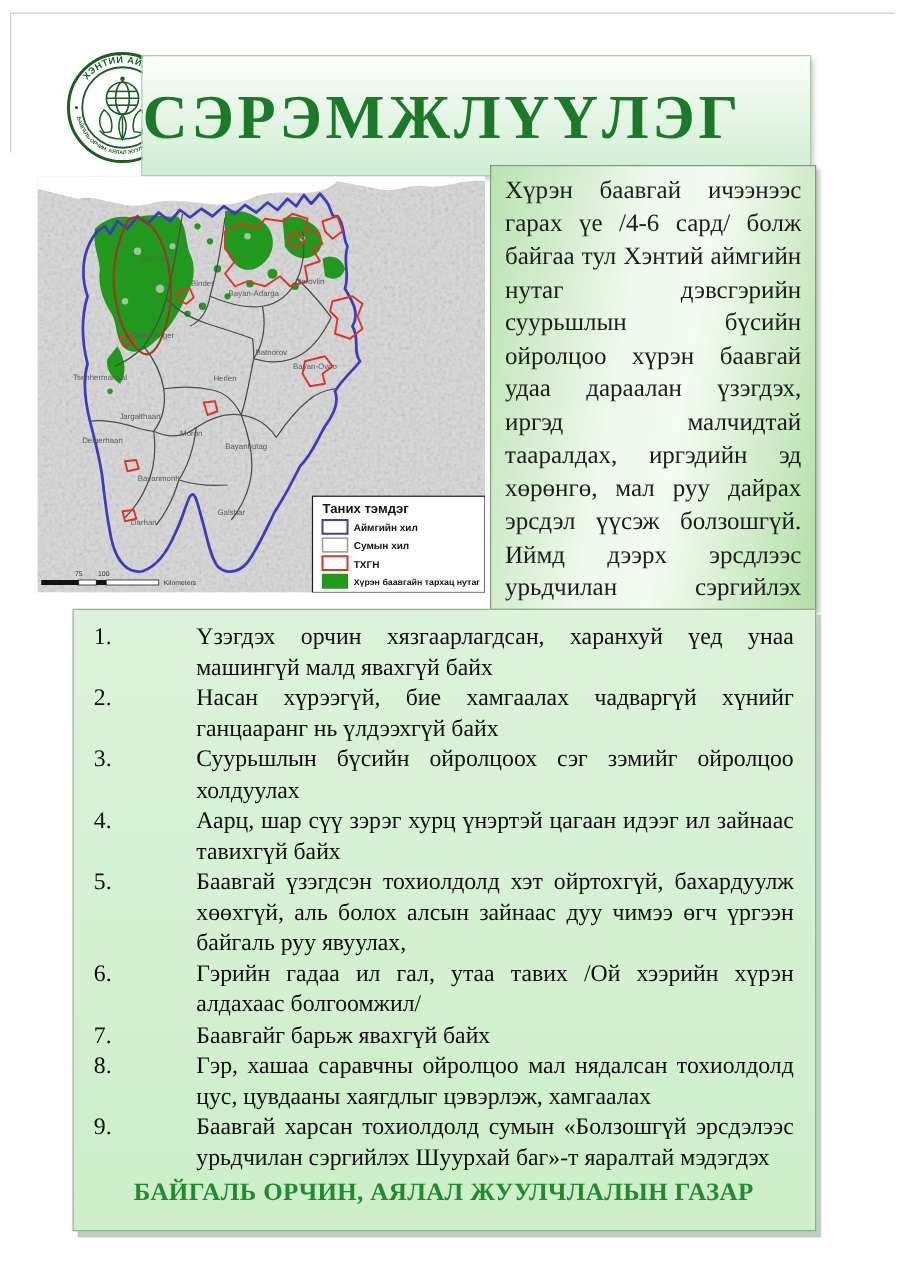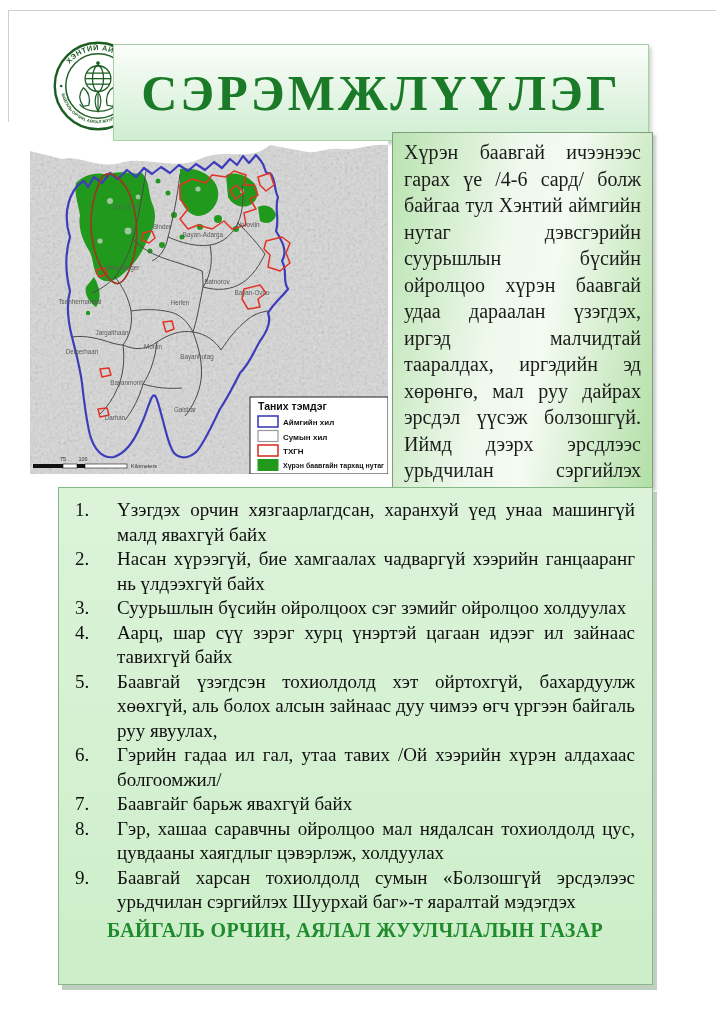--- a/index.html
+++ b/index.html
@@ -4,21 +4,21 @@
 <style>
   html,body{margin:0;padding:0;background:#ffffff;}
   .page{position:relative;width:722px;height:1024px;background:#fff;overflow:hidden;
         font-family:"Liberation Serif","DejaVu Serif",serif;}
   .edge-top{position:absolute;left:8px;top:10px;width:708px;height:1px;background:#cfcfcf;}
   .edge-left{position:absolute;left:8px;top:10px;width:1px;height:112px;background:#cfcfcf;}
 
   
   .logo{position:absolute;left:52px;top:40px;width:92px;height:92px;}
   .title-box{position:absolute;left:113px;top:44px;width:536px;height:97px;
-     display:flex;align-items:center;justify-content:center;box-sizing:border-box;
+     display:flex;align-items:center;box-sizing:border-box;
      background:linear-gradient(180deg,#fbfefb 0%,#eaf7ea 38%,#cfeed2 100%);
      border:1px solid #a9cfa9;
      box-shadow:2px 3px 4px rgba(90,110,90,.35), inset 0 1px 0 #f6fcf6;}
   .title{font-size:50px;font-weight:bold;color:#1b7a28;letter-spacing:3px;line-height:1;}
 
   
   .map-wrap{position:absolute;left:30px;top:141px;width:305px;height:333px;}
 
   
   .intro-box{position:absolute;left:392px;top:132px;width:261px;height:356px;
@@ -28,21 +28,21 @@
   .intro{margin:0;font-size:20px;line-height:26.5px;text-align:justify;text-align-last:justify;color:#1c1c1c;}
 
   
   .list-box{position:absolute;left:58px;top:487px;width:595px;height:498px;
      box-sizing:border-box;border:1px solid #86b886;
      background:linear-gradient(180deg,#dcf3da 0%,#cdeec9 100%);
      box-shadow:4px 5px 0 rgba(130,160,130,.5);padding:10px 17px 0 16px;overflow:hidden;}
   ol.instructions{list-style:none;margin:0;padding:0;}
   .instructions li{display:grid;grid-template-columns:42px 1fr;font-size:19px;line-height:24.5px;color:#101010;}
   .instructions .num{text-align:left;}
-  .instructions .txt{text-align:justify;}
+  .instructions .txt{text-align:justify;margin-left:40px;}
   .issuer{margin-top:4px;text-align:center;font-weight:bold;font-size:20px;color:#1f8b2d;letter-spacing:.3px;}
 
   .sans{font-family:"Liberation Sans","DejaVu Sans",sans-serif;}
 </style>
 </head>
 <body>
 
 <div class="page">
   <div class="edge-top"></div>
   <div class="edge-left"></div>
@@ -217,21 +217,21 @@
   </div>
 
   <div class="list-box">
     <ol class="instructions">
       <li>
         <span class="num">1.</span>
         <span class="txt">Үзэгдэх орчин хязгаарлагдсан, харанхуй үед унаа машингүй малд явахгүй байх</span>
       </li>
       <li>
         <span class="num">2.</span>
-        <span class="txt">Насан хүрээгүй, бие хамгаалах чадваргүй хээрийн ганцааранг нь үлдээхгүй байх</span>
+        <span class="txt">Насан хүрээгүй, бие хамгаалах чадваргүй хүнийг ганцааранг нь үлдээхгүй байх</span>
       </li>
       <li>
         <span class="num">3.</span>
         <span class="txt">Суурьшлын бүсийн ойролцоох сэг зэмийг ойролцоо холдуулах</span>
       </li>
       <li>
         <span class="num">4.</span>
         <span class="txt">Аарц, шар сүү зэрэг хурц үнэртэй цагаан идээг ил зайнаас тавихгүй байх</span>
       </li>
       <li>
@@ -241,21 +241,21 @@
       <li>
         <span class="num">6.</span>
         <span class="txt">Гэрийн гадаа ил гал, утаа тавих /Ой хээрийн хүрэн алдахаас болгоомжил/</span>
       </li>
       <li>
         <span class="num">7.</span>
         <span class="txt">Баавгайг барьж явахгүй байх</span>
       </li>
       <li>
         <span class="num">8.</span>
-        <span class="txt">Гэр, хашаа саравчны ойролцоо мал нядалсан тохиолдолд цус, цувдааны хаягдлыг цэвэрлэж, холдуулах</span>
+        <span class="txt">Гэр, хашаа саравчны ойролцоо мал нядалсан тохиолдолд цус, цувдааны хаягдлыг цэвэрлэж, хамгаалах</span>
       </li>
       <li>
         <span class="num">9.</span>
         <span class="txt">Баавгай харсан тохиолдолд сумын «Болзошгүй эрсдэлээс урьдчилан сэргийлэх Шуурхай баг»-т яаралтай мэдэгдэх</span>
       </li>
     </ol>
     <div class="issuer">БАЙГАЛЬ ОРЧИН, АЯЛАЛ ЖУУЛЧЛАЛЫН ГАЗАР</div>
   </div>
 </div>
 

